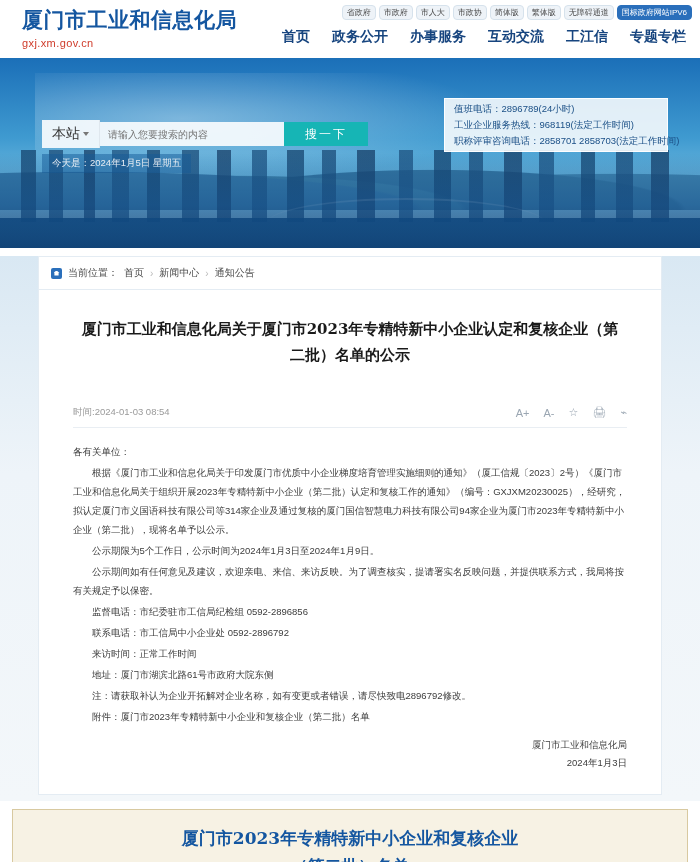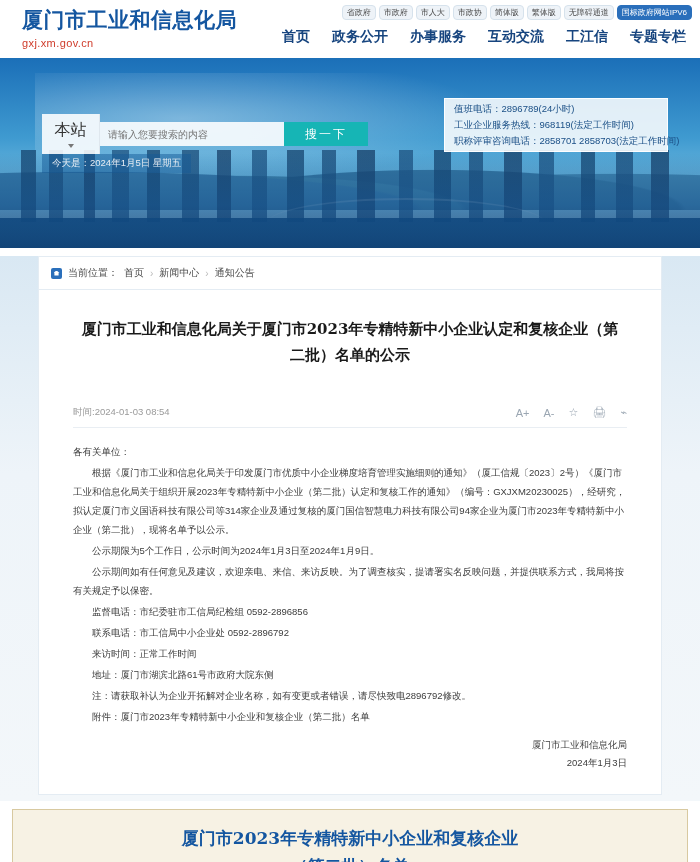--- a/index.html
+++ b/index.html
@@ -88,24 +88,24 @@
     position: absolute; bottom: 24px; left: 38%; width: 40%; height: 26px;
     border-top: 2px solid rgba(255,255,255,.30);
     border-radius: 50% 50% 0 0 / 100% 100% 0 0;
     opacity: .55;
   }
   .search-row {
     position: absolute; left: 42px; top: 62px;
     display: flex; align-items: center; height: 28px;
   }
   .search-scope {
-    width: 58px; height: 40px; background: rgba(255,255,255,.88);
+    width: 58px; height: 28px; background: rgba(255,255,255,.88);
     border-right: 1px solid #dfe7ee;
-    font-size: 16px; color: #333; display: flex; align-items: center;
-    justify-content: center; gap: 3px; flex-direction: column;
+    font-size: 14px; color: #333; display: flex; align-items: center;
+    justify-content: center; gap: 3px;
   }
   .caret-down {
     width: 0; height: 0; border-left: 3px solid transparent;
     border-right: 3px solid transparent; border-top: 4px solid #777;
   }
   .search-input {
     width: 184px; height: 24px; background: rgba(255,255,255,.88);
     border: none; outline: none; font-size: 10px; color: #999; padding: 0 8px;
     font-family: "Liberation Sans", sans-serif;
   }

